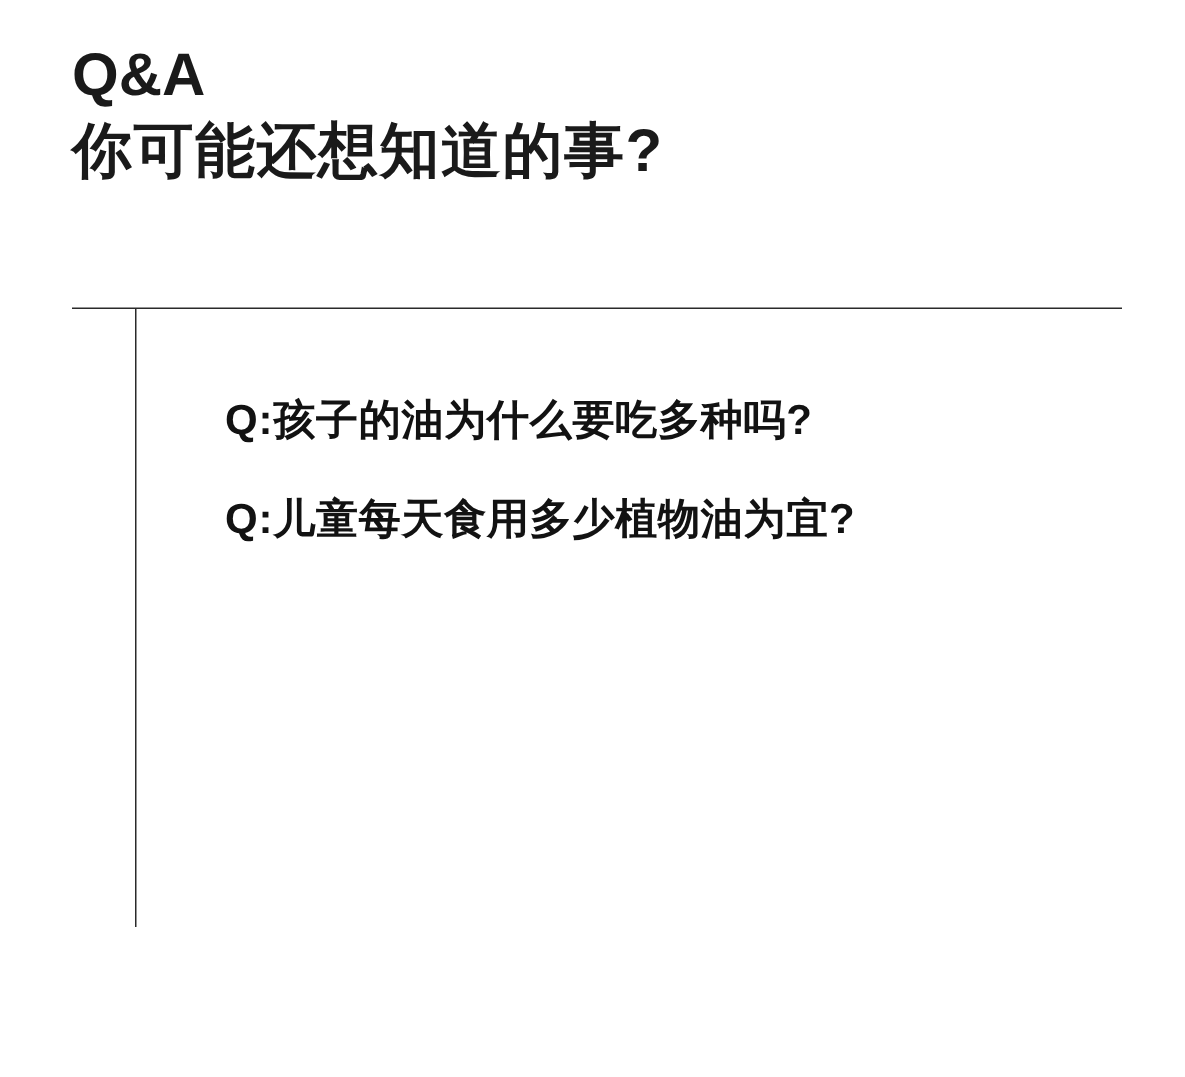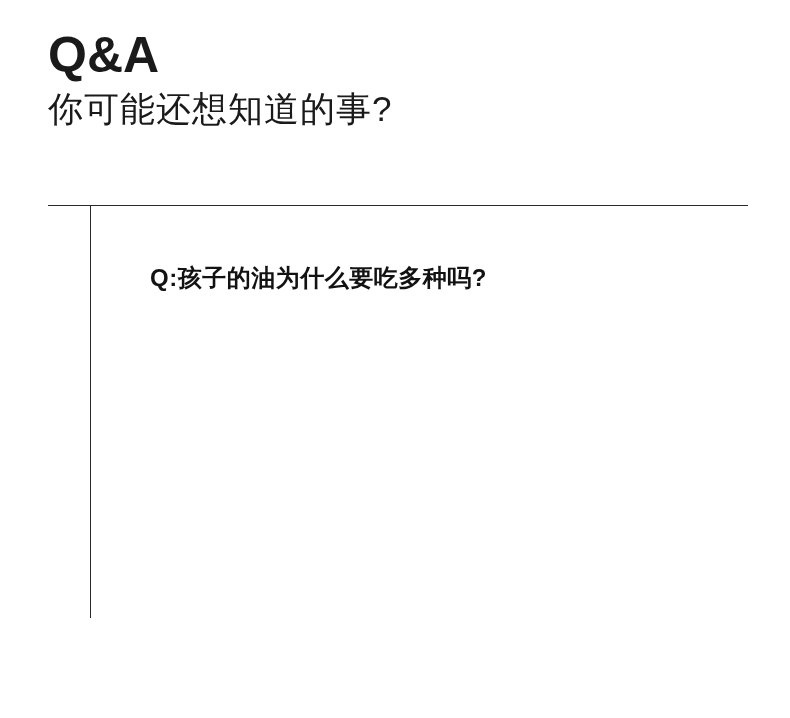--- a/index.html
+++ b/index.html
@@ -20,30 +20,30 @@
     height: 718px;
     box-sizing: border-box;
   }
   .header {
     position: absolute;
     left: 48px;
     top: 28px;
     width: 700px;
   }
   .header-title {
-    font-size: 50px;
+    font-size: 40px;
     font-weight: 700;
     letter-spacing: 0px;
     line-height: 1.1;
     color: #1a1a1a;
     margin: 0;
   }
   .header-subtitle {
-    font-size: 35px;
-    font-weight: 400;
+    font-size: 40px;
+    font-weight: 700;
     line-height: 1.25;
     color: #1a1a1a;
     margin: 4px 0 0 0;
     letter-spacing: 1px;
   }
   .rule-top {
     position: absolute;
     left: 48px;
     top: 205px;
     width: 700px;
@@ -61,21 +61,21 @@
   .qa-block {
     position: absolute;
     left: 150px;
     top: 262px;
     width: 600px;
   }
   .qa-item {
     margin-bottom: 30px;
   }
   .qa-question {
-    font-size: 24px;
+    font-size: 28px;
     font-weight: 700;
     color: #121212;
     line-height: 1.3;
     margin: 0 0 14px 0;
     letter-spacing: 0.5px;
   }
   .qa-answer {
     font-size: 19px;
     font-weight: 400;
     color: #2b2b2b;
@@ -101,17 +101,18 @@
   <div class="rule-top"></div>
   <div class="rule-left"></div>
 
   <div class="qa-block">
 
     <div class="qa-item">
       <p class="qa-question">Q:孩子的油为什么要吃多种吗?</p>
     </div>
 
     <div class="qa-item">
+      <p class="qa-question">Q:儿童每天食用多少植物油为宜?</p>
     </div>
 
   </div>
 
 </div>
 
 </body></html>

